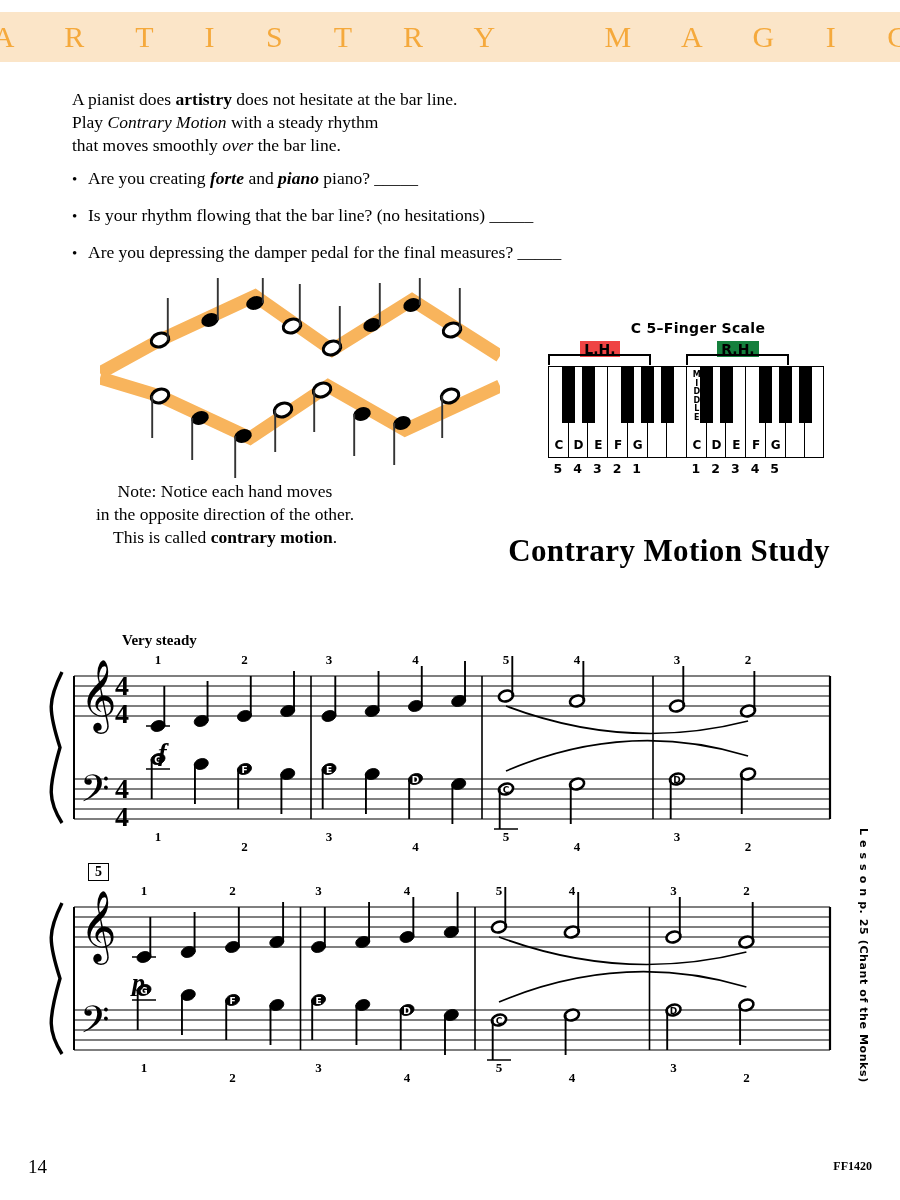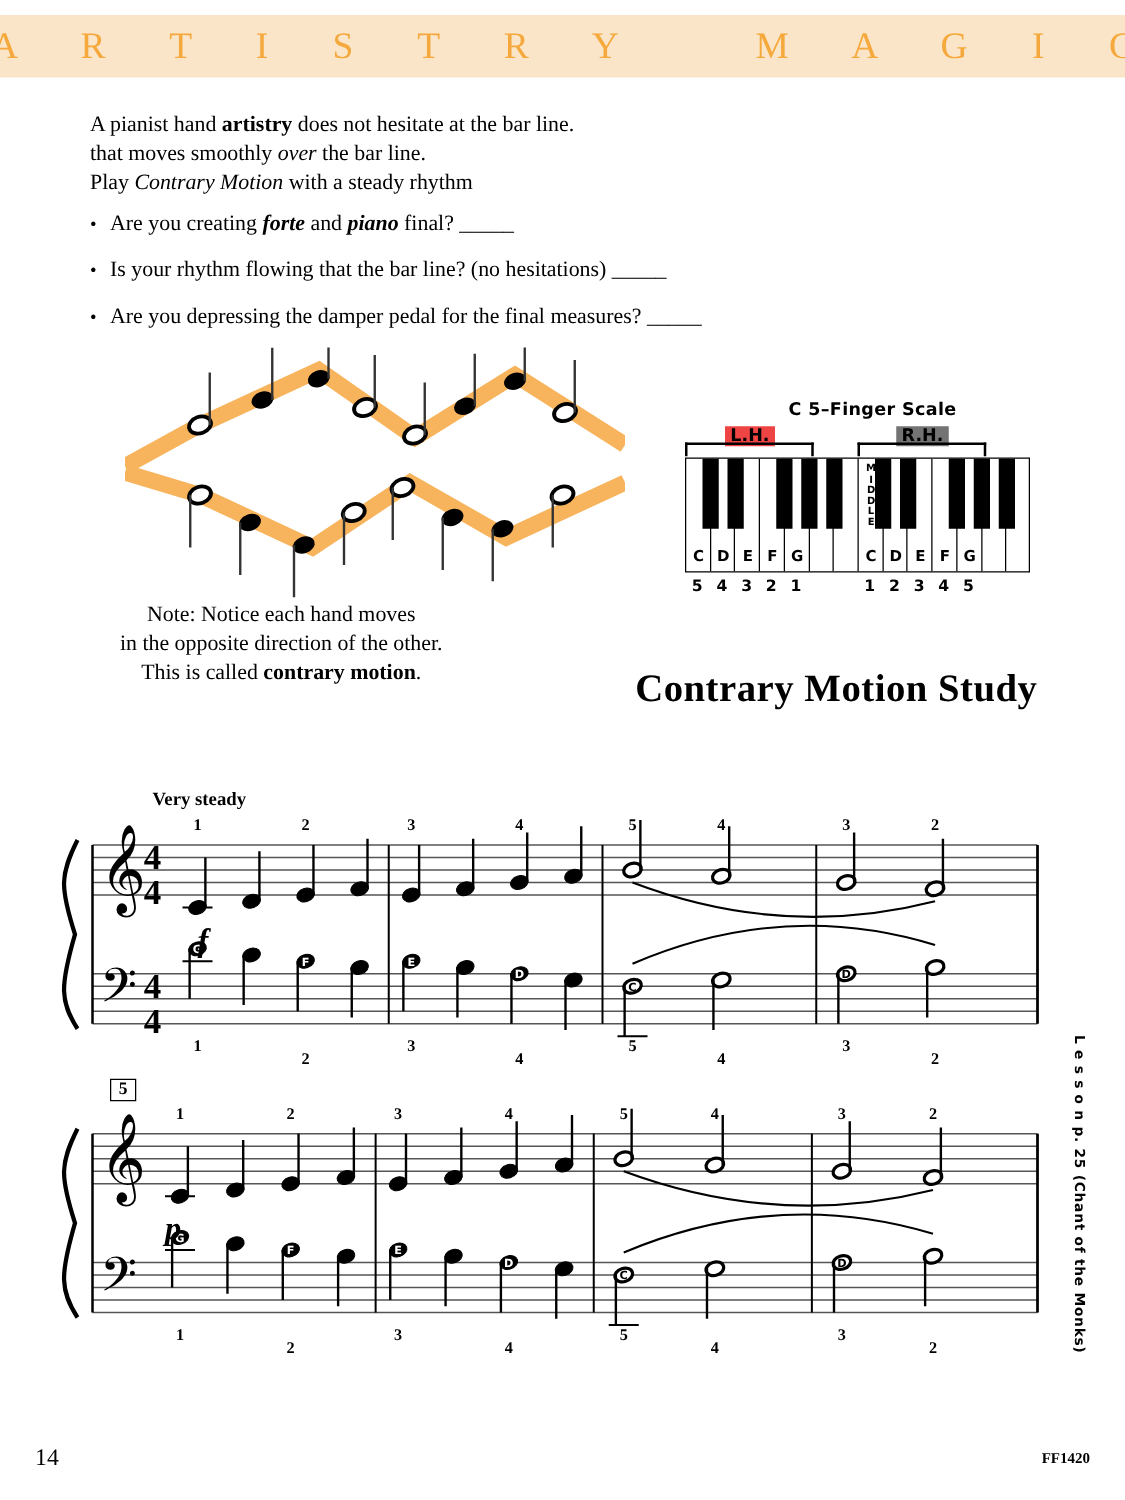--- a/index.html
+++ b/index.html
@@ -121,34 +121,34 @@
 </style>
 </head>
 <body>
 
 <div class="banner">
   <div class="banner-title">A R T I S T R Y   M A G I C</div>
 </div>
 
 <div class="intro">
   <div>
-    <span>A pianist hand </span><b>artistry</b><span> does not hesitate at the bar line.</span>
+    <span>A pianist does </span><b>artistry</b><span> does not hesitate at the bar line.</span>
+  </div>
+  <div>
+    <span>Play </span><i>Contrary Motion</i><span> with a steady rhythm</span>
   </div>
   <div>
     <span>that moves smoothly </span><i>over</i><span> the bar line.</span>
-  </div>
-  <div>
-    <span>Play </span><i>Contrary Motion</i><span> with a steady rhythm</span>
   </div>
 </div>
 
 <div class="bullets">
   <div class="bullet-row">
     <span class="bullet-dot">•</span>
-    <span class="bullet-text"><span>Are you creating </span><i>forte</i><span> and </span><i>piano</i><span> final? </span><span class="blank">_____</span></span>
+    <span class="bullet-text"><span>Are you creating </span><i>forte</i><span> and </span><i>piano</i><span> piano? </span><span class="blank">_____</span></span>
   </div>
   <div class="bullet-row">
     <span class="bullet-dot">•</span>
     <span class="bullet-text"><span>Is your rhythm flowing that the bar line? (no hesitations) </span><span class="blank">_____</span></span>
   </div>
   <div class="bullet-row">
     <span class="bullet-dot">•</span>
     <span class="bullet-text"><span>Are you depressing the damper pedal for the final measures? </span><span class="blank">_____</span></span>
   </div>
 </div>
@@ -222,21 +222,21 @@
         <line x1="342.2" y1="118" x2="342.2" y2="160" stroke="#333" stroke-width="1.9"></line>
       </g>
     </svg>
 </div>
 
 <div class="kbd-wrap">
   <div class="kbd-title">C 5–Finger Scale</div>
   <div class="hand-row">
     <div class="hand-label" id="lh-label" style="left: 32.2857px; background: #ef4444; padding: 0px 4px;">L.H.</div>
     <div class="bracket" id="lh-bracket-left" style="left: 0px; width: 98.5714px;"></div>
-    <div class="hand-label" id="rh-label" style="left: 169.286px; background: #737373; padding: 0px 4px;">R.H.</div>
+    <div class="hand-label" id="rh-label" style="left: 169.286px; background: #15803d; padding: 0px 4px;">R.H.</div>
     <div class="bracket" id="rh-bracket-left" style="left: 138px; width: 98.5714px;"></div>
   </div>
   <div class="keyboard" id="keyboard">
       <div class="wkey" style="left: 0px; width: 19.7143px;"></div>
       <div class="wkey" style="left: 19.7143px; width: 19.7143px;"></div>
       <div class="wkey" style="left: 39.4286px; width: 19.7143px;"></div>
       <div class="wkey" style="left: 59.1429px; width: 19.7143px;"></div>
       <div class="wkey" style="left: 78.8571px; width: 19.7143px;"></div>
       <div class="wkey" style="left: 98.5714px; width: 19.7143px;"></div>
       <div class="wkey" style="left: 118.286px; width: 19.7143px;"></div>

